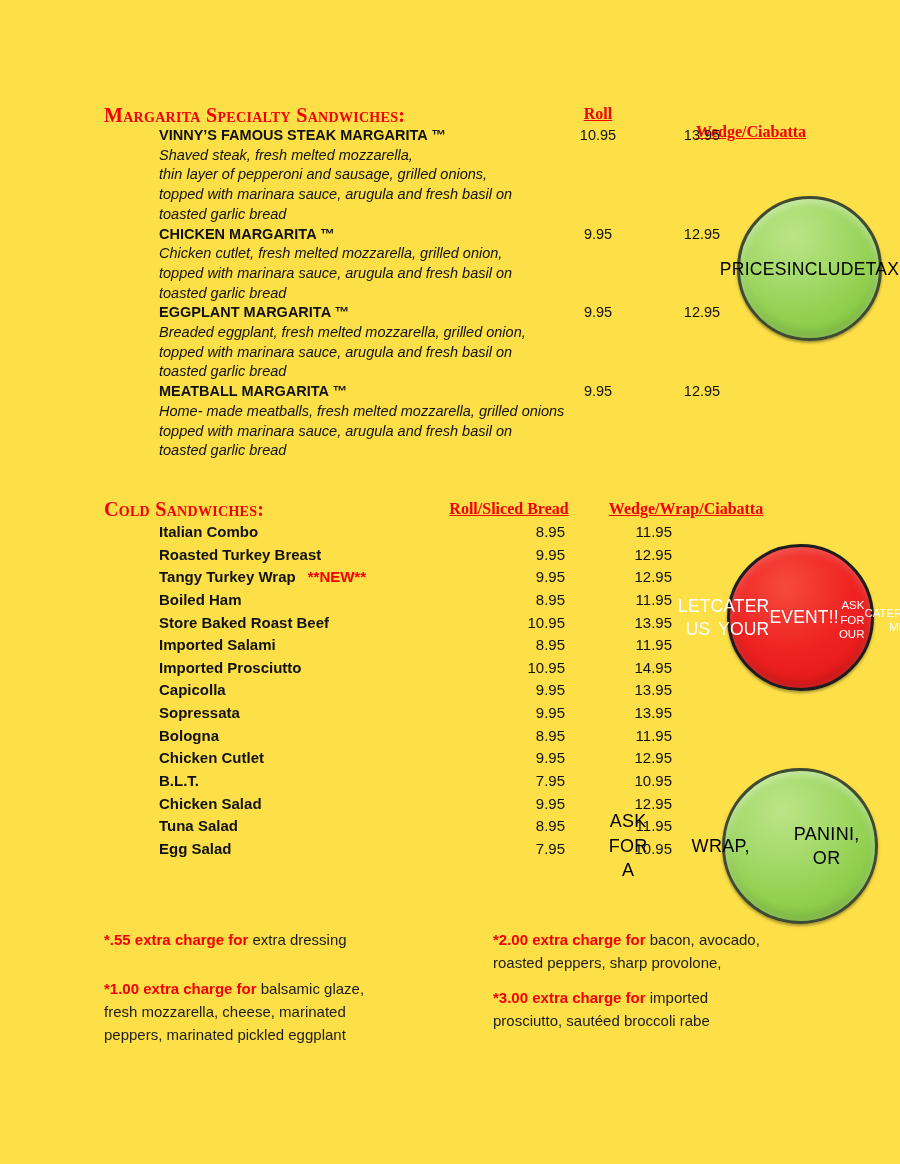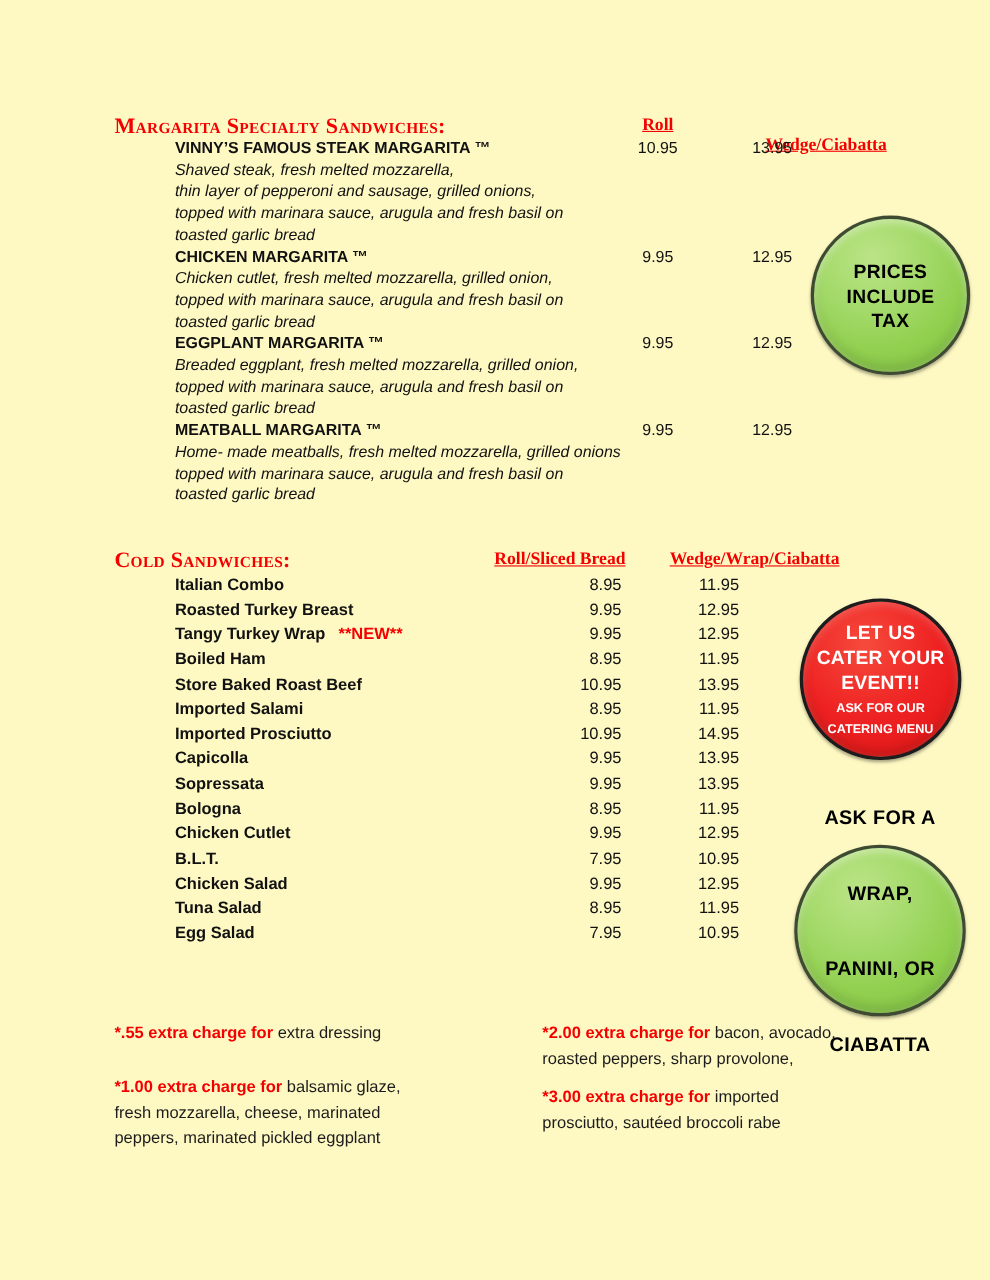--- a/index.html
+++ b/index.html
@@ -1,21 +1,21 @@
 <!DOCTYPE html>
 <html><head>
 <meta charset="utf-8">
 <style>
   * { margin:0; padding:0; box-sizing:border-box; }
   html,body { background:#fff; }
   body {
     width:900px; height:1164px; position:relative;
     font-family:"Liberation Sans", sans-serif; color:#111;
   }
-  .page { position:absolute; left:0; top:0; width:900px; height:1164px; background:#fef9c3; overflow:hidden; }
+  .page { position:absolute; left:0; top:0; width:900px; height:1164px; background:#fde047; overflow:hidden; }
 
   
   .sc-title {
     position:absolute; font-family:"Liberation Serif", serif; font-weight:700;
     font-variant:small-caps; color:#f40000; font-size:20px; letter-spacing:.3px; white-space:nowrap;
   }
   .col-head {
     position:absolute; font-family:"Liberation Serif", serif; font-weight:700;
     color:#f40000; font-size:16px; text-decoration:underline; text-align:center; white-space:nowrap;
   }
@@ -31,22 +31,22 @@
   
   .cold-rows { position:absolute; left:0; top:521px; width:880px; }
   .cold-row { position:relative; height:22.65px; line-height:22.65px; font-size:15px; }
   .cold-name { margin-left:159px; font-weight:700; white-space:nowrap; }
   .new-badge { color:#f40000; font-weight:700; margin-left:12px; }
   .cp { position:absolute; top:0; text-align:right; font-weight:400; }
   .cp1 { left:500px; width:65px; } .cp2 { left:605px; width:67px; }
 
   
   .badge {
-    position:absolute; border-radius:50%; display:flex; flex-direction:column;
-    align-items:center; justify-content:center; text-align:center; font-weight:700;
+    position:absolute; border-radius:50%; display:flex; flex-direction:row;
+    align-items:center; justify-content:center; text-align:center; font-weight:400;
   }
   .badge-green {
     color:#000; border:3px solid #3f4a33;
     background:radial-gradient(circle at 38% 26%, #bce487 0%, #a2d968 38%, #92d050 62%, #7cbf3e 100%);
     box-shadow:0 2px 3px rgba(0,0,0,.35), inset 0 3px 8px rgba(255,255,255,.45), inset 0 -6px 10px rgba(0,0,0,.12);
   }
   .badge-red {
     color:#fff; border:3px solid #1d1d1d;
     background:radial-gradient(circle at 40% 28%, #f64a3c 0%, #ee2222 50%, #e01414 100%);
     box-shadow:0 2px 3px rgba(0,0,0,.35), inset 0 3px 8px rgba(255,255,255,.22), inset 0 -6px 10px rgba(0,0,0,.15);

